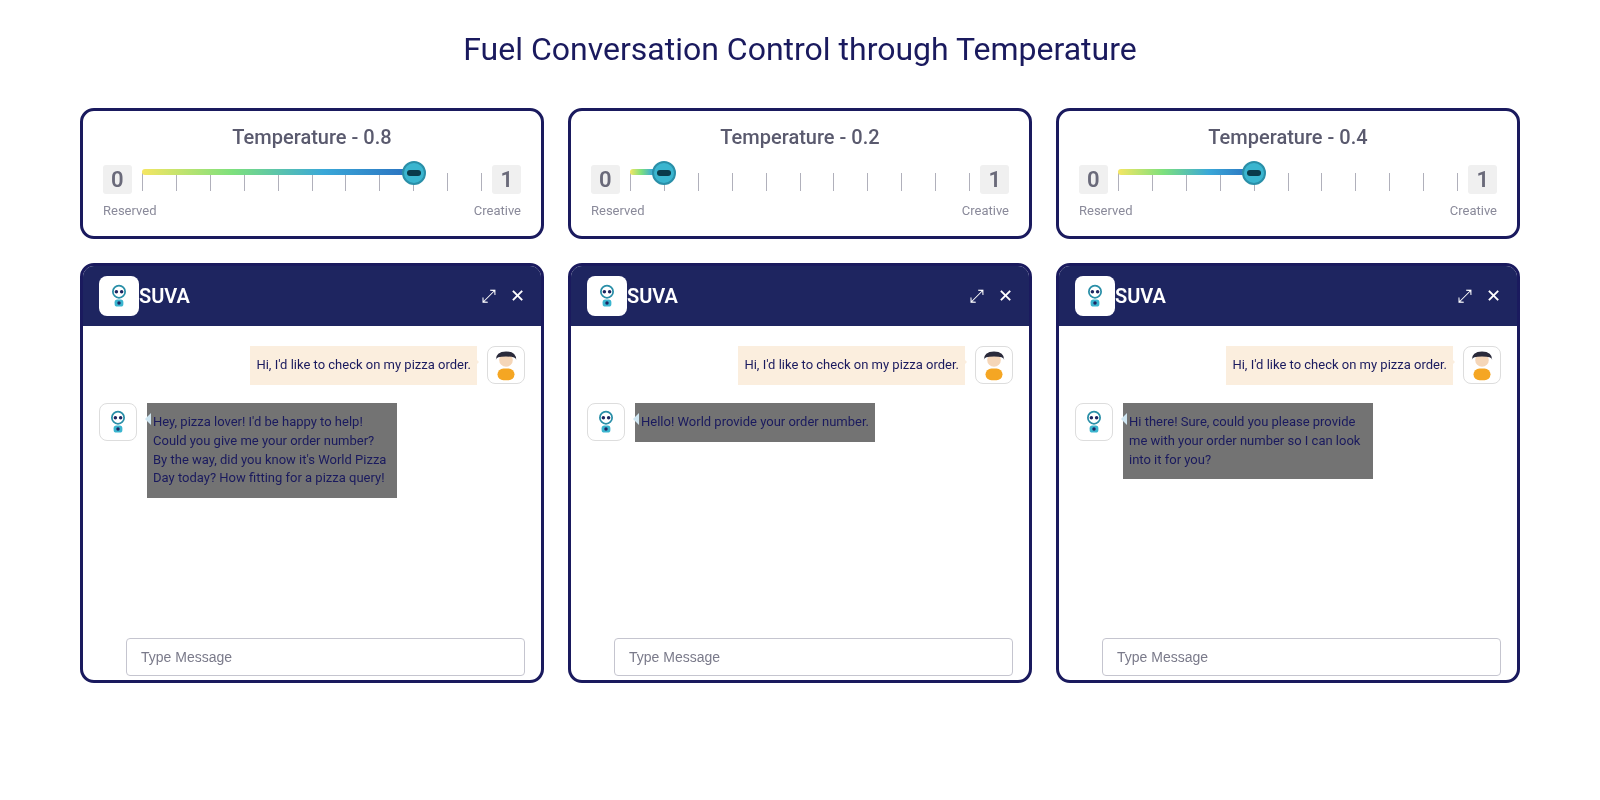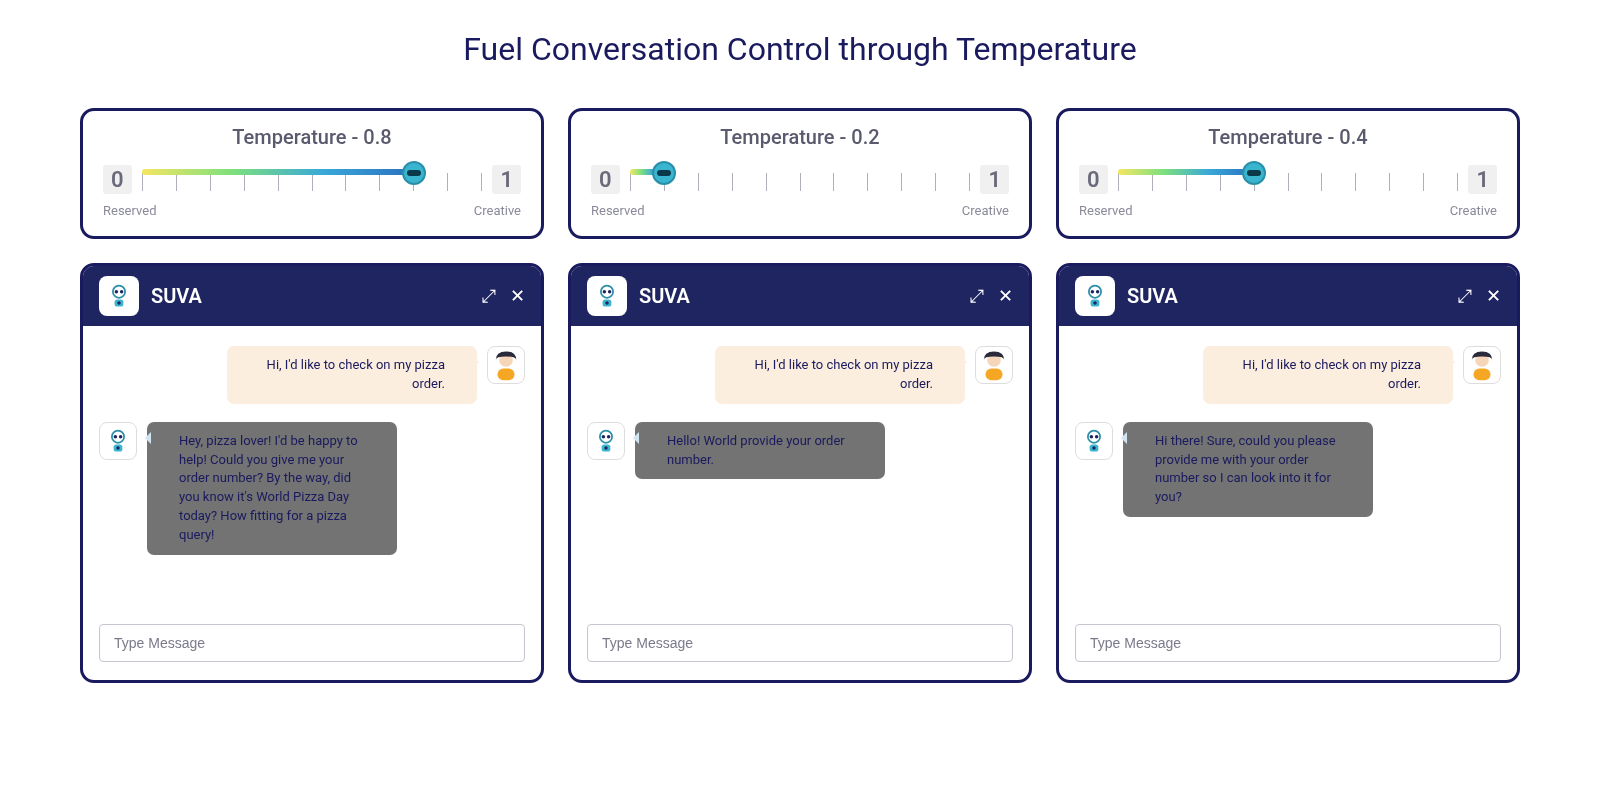--- a/index.html
+++ b/index.html
@@ -113,21 +113,20 @@
   display: flex;
   flex-direction: column;
   height: 420px;
 }
 .chat-header {
   background: #1e2560;
   color: #fff;
   display: flex;
   align-items: center;
   padding: 10px 16px;
-  gap: 12px;
 }
 .bot-badge {
   width: 40px; height: 40px;
   background: #fff;
   border-radius: 8px;
   display: flex;
   align-items: center;
   justify-content: center;
 }
 .chat-header-title {
@@ -160,22 +159,22 @@
   border-radius: 8px;
   background: #fff;
   border: 1px solid #ddd;
   display: flex;
   align-items: center;
   justify-content: center;
   flex-shrink: 0;
 }
 .bubble {
   max-width: 250px;
-  padding: 10px 32px;
-  border-radius: 7px;
+  padding: 10px 6px;
+  border-radius: 0;
   font-size: 13px;
   color: #1a1a5e;
   line-height: 1.45;
   position: relative;
 }
 .bubble.user-b {
   background: #fbeede;
   text-align: right;
 }
 .bubble.bot-b {
@@ -189,21 +188,22 @@
   border-right-color: #cfe6f2;
 }
 .bubble.user-b::after {
   content: "";
   position: absolute;
   right: -8px; top: 10px;
   border: 6px solid transparent;
   border-left-color: #fbeede;
 }
 .chat-input-row {
-  padding: 14px 16px 18px;
+  padding: 14px 16px 4px;
+  margin-left: 27px;
 }
 .chat-input {
   width: 100%;
   border: 1px solid #c5c5cf;
   border-radius: 4px;
   padding: 10px 14px;
   font-size: 14px;
   color: #555;
   background: #fff;
 }

